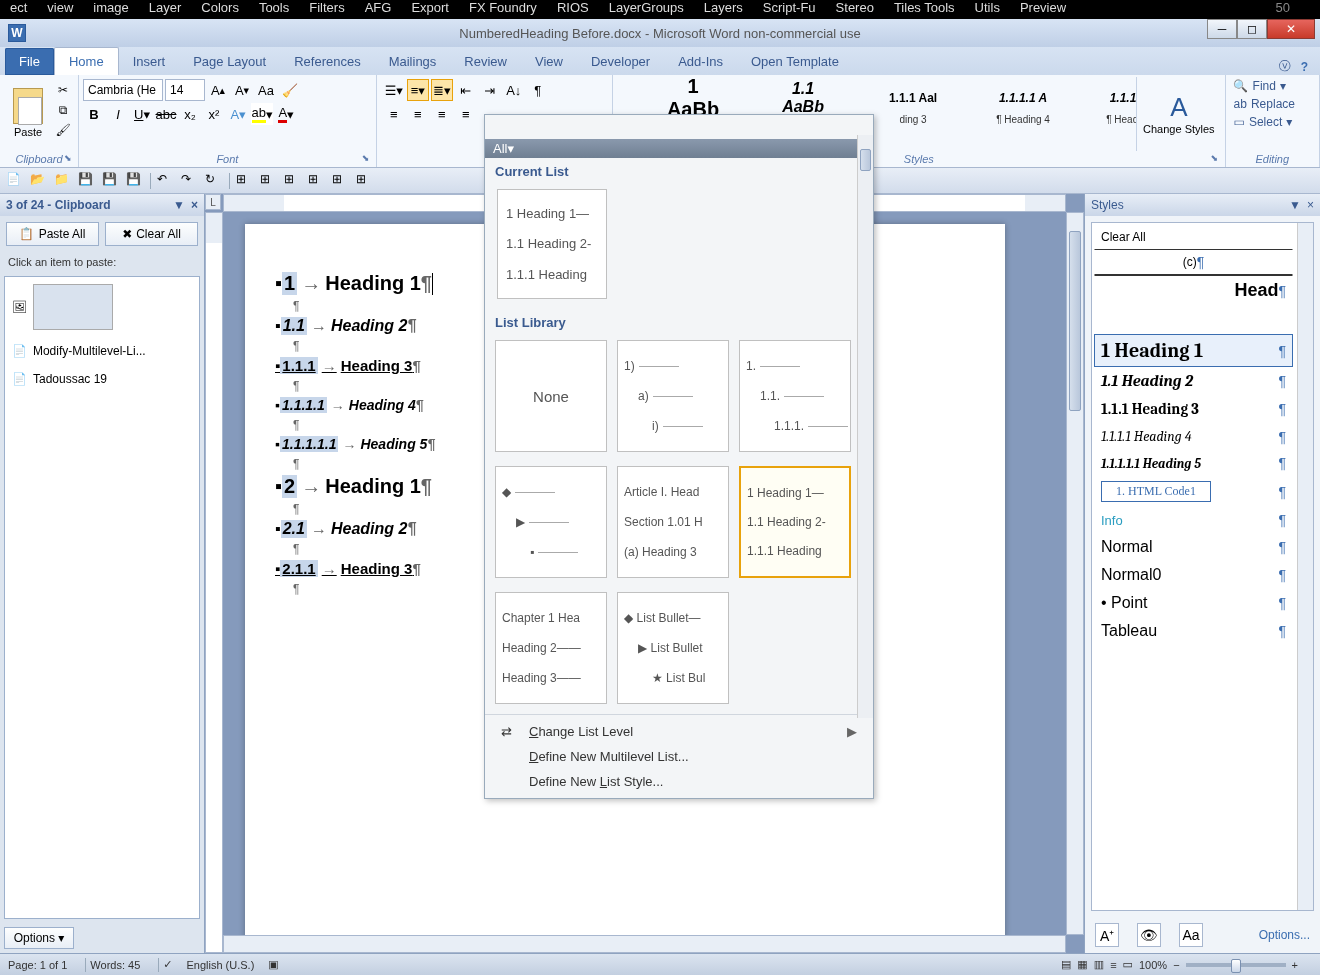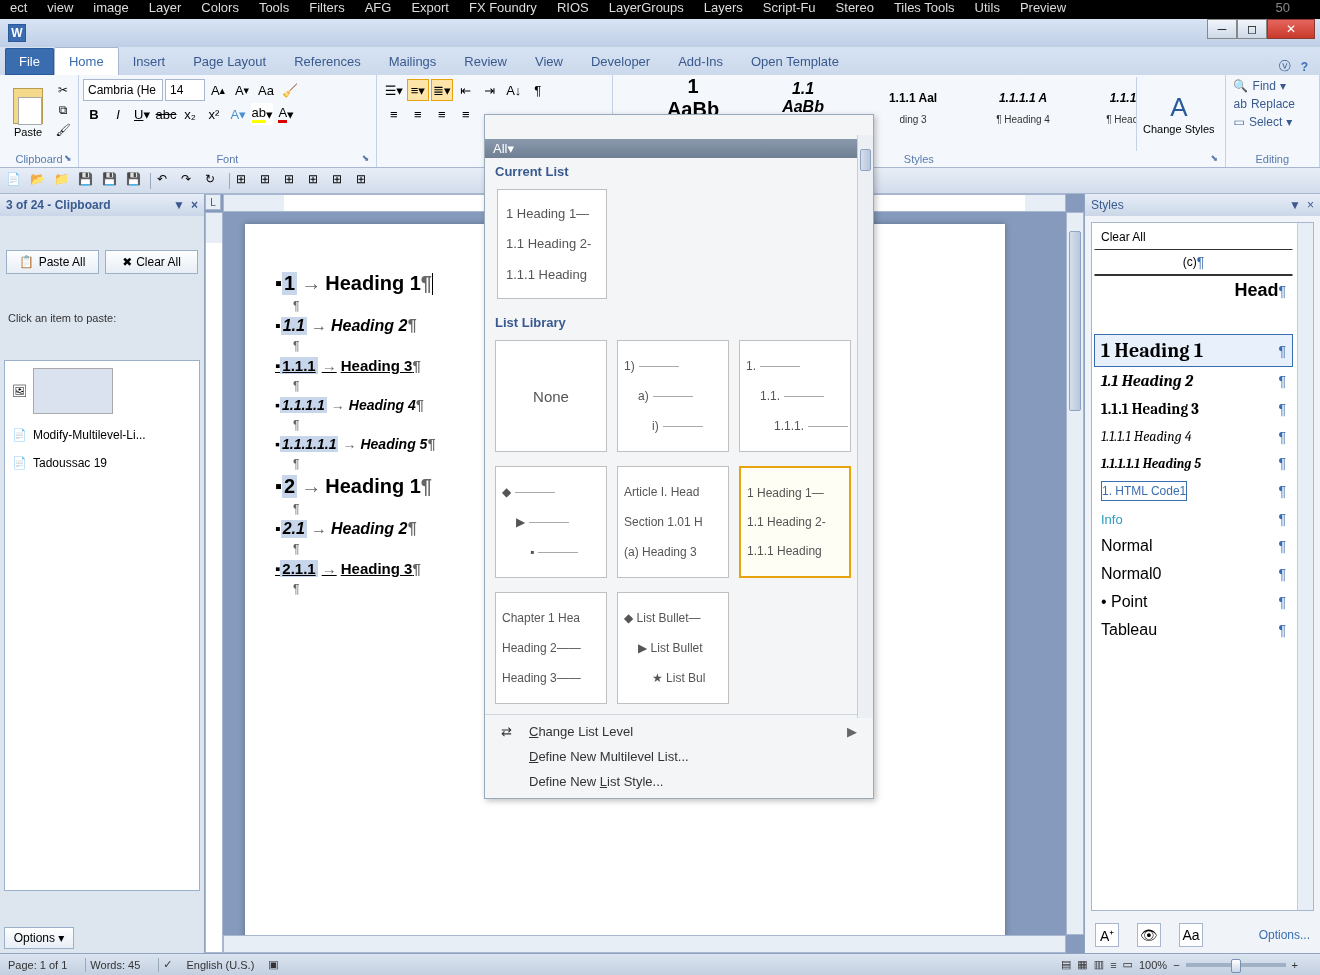--- a/index.html
+++ b/index.html
@@ -17,21 +17,21 @@
 .win-btn.close { width: 48px; background: linear-gradient(#e6655d,#c83a2a); color: #fff; border-color: #8b3a33; }
 
 .ribbon-tabs { height: 28px; display: flex; background: linear-gradient(#d7e3f3,#cbd9ec); padding-left: 5px; align-items: flex-end; }
 .tab { padding: 6px 14px; color: #3a5a8f; font-size: 13px; cursor: pointer; }
 .tab.file { background: #3a6db0; color: #fff; border-radius: 2px 2px 0 0; box-shadow: inset 0 0 0 1px #2a5a9b; }
 .tab.active { background: #fff; border: 1px solid #a8b7cf; border-bottom: none; color: #3a6db0; border-radius: 2px 2px 0 0; }
 .help-icons { margin-left: auto; margin-right: 12px; display: flex; gap: 10px; align-items: center; color: #3a5a8f; }
 
 .ribbon { height: 93px; background: #f4f8fd; border-bottom: 1px solid #a8b7cf; display: flex; }
 .group { border-right: 1px solid #c5d2e5; position: relative; padding: 2px 4px 16px; }
-.group-label { position: absolute; bottom: 2px; left: 0; right: 0; text-align: center; color: #5a7aad; font-size: 11px; }
+.group-label { position: absolute; bottom: 2px; left: 0; right: 0; text-align: center; color: #5a7aad; font-size: 11px; font-style: italic; }
 .launcher { position: absolute; bottom: 4px; right: 4px; width: 10px; height: 10px; color: #5a7aad; font-size: 9px; }
 
 .paste-big { width: 44px; height: 68px; display: flex; flex-direction: column; align-items: center; justify-content: center; margin: 2px; }
 .paste-icon { width: 30px; height: 36px; background: #f5d98a; border: 1px solid #b89a50; position: relative; }
 .paste-icon::before { content: ""; position: absolute; top: 8px; left: 4px; width: 22px; height: 26px; background: #fff; border: 1px solid #aaa; }
 .mini-col { display: flex; flex-direction: column; gap: 2px; padding: 4px 2px; }
 .mini-icon { width: 18px; height: 18px; display: flex; align-items: center; justify-content: center; }
 
 .font-row { display: flex; gap: 2px; margin: 2px 0; align-items: center; }
 .font-name { width: 80px; height: 22px; border: 1px solid #a8b7cf; background: #fff; padding: 2px 4px; font-size: 12px; }
@@ -47,21 +47,21 @@
 .style-name { font-size: 10px; color: #333; white-space: nowrap; }
 
 .editing-group { padding: 4px 8px; display: flex; flex-direction: column; gap: 4px; font-size: 12px; color: #3a5a8f; }
 .ed-item { display: flex; align-items: center; gap: 4px; }
 
 .qat { height: 26px; background: linear-gradient(#e8eef7,#d2dceb); display: flex; align-items: center; padding: 0 6px; gap: 6px; border-bottom: 1px solid #a8b7cf; }
 .qat-btn { width: 18px; height: 18px; }
 
 .main { display: flex; height: calc(975px - 19px - 28px - 28px - 93px - 26px - 22px); }
 
-.clip-pane { width: 205px; background: #dde5ef; border-right: 1px solid #8fa3c0; display: flex; flex-direction: column; gap: 28px; }
+.clip-pane { width: 205px; background: #dde5ef; border-right: 1px solid #8fa3c0; display: flex; flex-direction: column; }
 .clip-head { height: 22px; background: linear-gradient(#e8eef7,#cad6e8); display: flex; align-items: center; padding: 0 6px; color: #3a5a8f; font-weight: bold; font-size: 12px; }
 .clip-head .dd { margin-left: auto; }
 .clip-head .x { margin-left: 6px; }
 .clip-btns { display: flex; gap: 6px; padding: 6px; }
 .clip-btn { flex: 1; height: 24px; background: linear-gradient(#fdfefe,#e8eef6); border: 1px solid #9cb0cc; font-size: 12px; display: flex; align-items: center; justify-content: center; gap: 4px; }
 .clip-hint { padding: 4px 8px; font-size: 11px; color: #333; }
 .clip-items { flex: 1; background: #fff; border: 1px solid #9cb0cc; margin: 4px; overflow: auto; }
 .clip-entry { display: flex; align-items: center; gap: 6px; padding: 6px; border: 1px solid transparent; }
 .clip-thumb { width: 80px; height: 46px; background: #d9e2ee; border: 1px solid #aaa; }
 .options-btn { margin: 4px; height: 22px; background: linear-gradient(#fdfefe,#e8eef6); border: 1px solid #9cb0cc; width: 70px; font-size: 12px; }
@@ -150,20 +150,21 @@
     <span>Script-Fu</span>
     <span>Stereo</span>
   <span>Tiles Tools</span>
     <span>Utils</span>
     <span>Preview</span>
   <span class="num">50</span>
 </div>
 
 <div class="titlebar">
   <div class="wordicon">W</div>
+  <div class="title">NumberedHeading Before.docx - Microsoft Word non-commercial use</div>
   <div class="win-controls">
     <div class="win-btn">─</div>
     <div class="win-btn">◻</div>
     <div class="win-btn close">✕</div>
   </div>
 </div>
 
 <div class="ribbon-tabs">
   <div class="tab file">File</div>
   <div class="tab active">Home</div>
@@ -422,21 +423,21 @@
         </div>
         <div class="sl-item">
           <span style="font-family:Cambria,serif;font-weight:normal;font-style:italic;font-size:14px">1.1.1.1  Heading 4</span>
           <span class="pm">¶</span>
         </div>
         <div class="sl-item">
           <span style="font-family:Cambria,serif;font-weight:bold;font-style:italic;font-size:13px">1.1.1.1.1  Heading 5</span>
           <span class="pm">¶</span>
         </div>
         <div class="sl-item">
-          <span style="font-family:Liberation Sans, sans-serif;color:#3a6db0;border:1px solid #3a6db0;padding:2px 0">1.  HTML Code1</span>
+          <span style="font-family:Liberation Serif, serif;color:#3a6db0;border:1px solid #3a6db0;padding:2px 14px">1.  HTML Code1</span>
           <span class="pm">¶</span>
         </div>
         <div class="sl-item">
           <span style="color:#2a9dc0;font-size:13px">Info</span>
           <span class="pm">¶</span>
         </div>
         <div class="sl-item">
           <span style="font-size:16px">Normal</span>
           <span class="pm">¶</span>
         </div>

